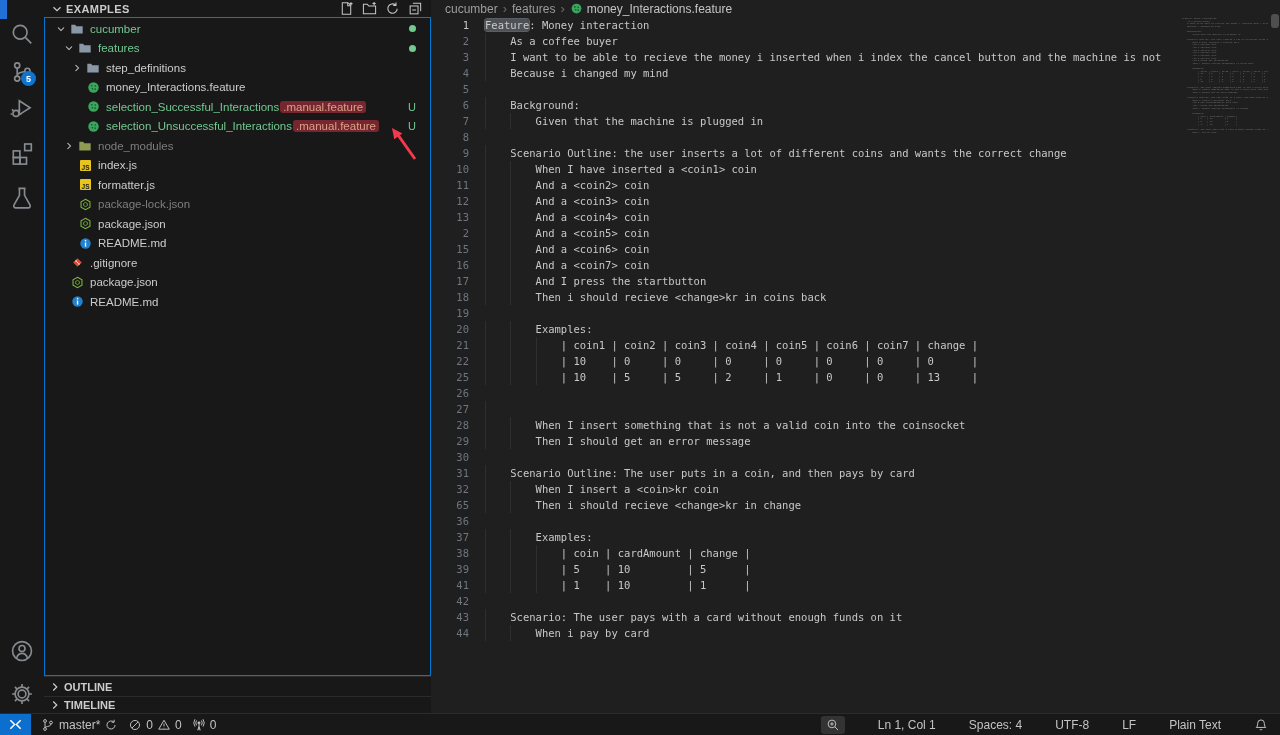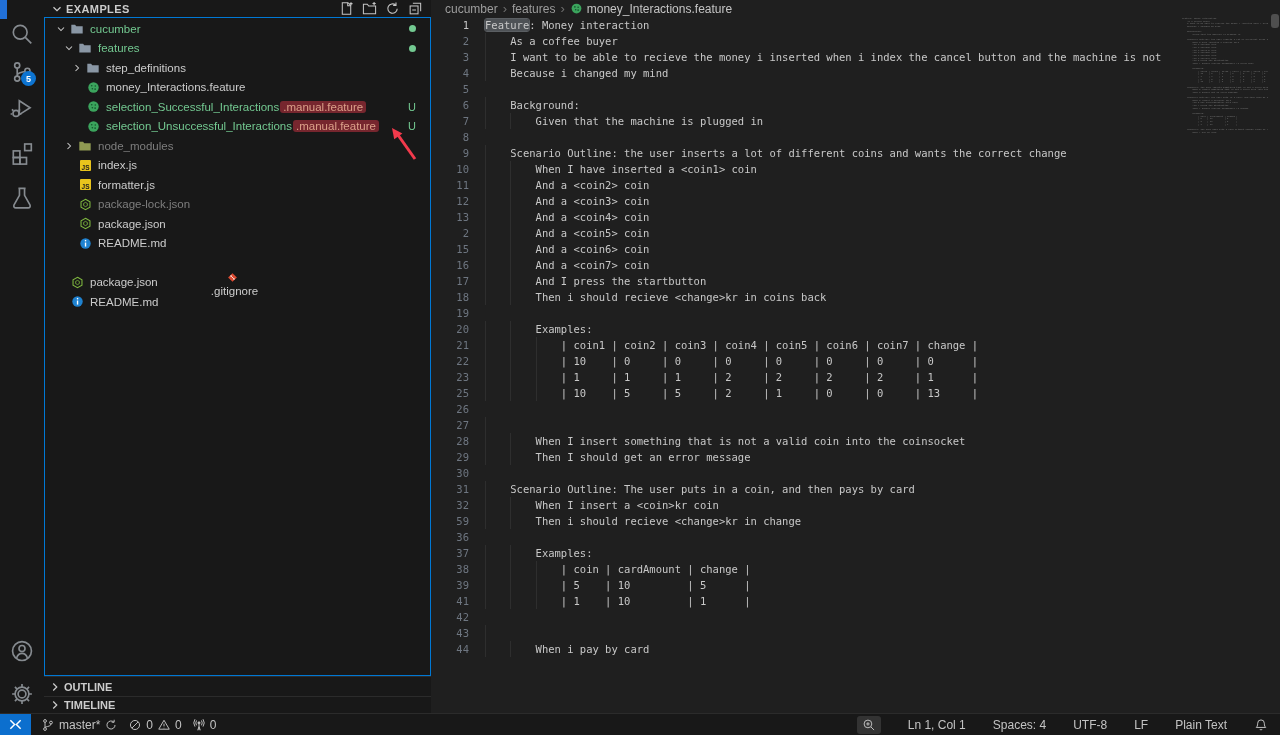--- a/index.html
+++ b/index.html
@@ -67,21 +67,21 @@
   .vscrollbar { position:absolute; left:839px; top:0; width:10px; bottom:0; }
   .vthumb { position:absolute; left:1px; top:14px; width:8px; height:14px; background:#4f4f4f; border-radius:3px; }
 
   
   .status-bar { position:absolute; left:0; top:713px; width:1280px; height:22px; background:#181818;
     border-top:1px solid #2b2b2b; display:flex; align-items:center; font-size:12px; color:#c3c3c3; }
   .remote { width:31px; height:22px; display:flex; align-items:center; justify-content:center; color:#fff; cursor:pointer; }
   .sb-item { display:flex; align-items:center; gap:4px; margin-left:10px; cursor:pointer; white-space:nowrap; }
   .sb-item svg { width:14px; height:14px; }
   .sb-right { margin-left:auto; display:flex; align-items:center; gap:15px; padding-right:12px; }
-  .sb-right .sb-item { margin-left:12px; }
+  .sb-right .sb-item { margin-left:18px; }
   .zoom-chip { width:24px; height:18px; background:#333333; border-radius:3px; display:flex; align-items:center; justify-content:center; }
 </style>
 </head>
 <body>
 
 <div class="app">
 
   <div class="activity-bar">
     <div class="corner-accent" style="background: rgb(33, 112, 216);"></div>
     <div class="ab-icon" style="top:22px">
@@ -323,21 +323,21 @@
           <span class="tree-icon">
             <svg viewBox="0 0 16 16" width="13" height="13">
               <circle cx="8" cy="8" r="6.4" fill="#1f82d0"></circle>
               <rect x="7.2" y="6.8" width="1.7" height="5" fill="#fff"></rect>
               <rect x="7.2" y="3.6" width="1.7" height="1.8" fill="#fff"></rect>
             </svg>
           </span>
           <span class="tree-label ">README.md</span>
           <span class="row-end"></span>
         </div>
-        <div class="tree-row" style="padding-left: 8px; flex-direction: column;">
+        <div class="tree-row" style="padding-left: 8px;">
           <span class="twistie"></span>
           <span class="tree-icon">
             <svg viewBox="0 0 16 16" width="13" height="13">
               <rect x="4.2" y="4.2" width="7.6" height="7.6" transform="rotate(45 8 8)" fill="#dd4b32"></rect>
               <circle cx="6.2" cy="6.2" r="1" fill="#fff"></circle>
               <circle cx="9.8" cy="9.8" r="1" fill="#fff"></circle>
               <path d="M6.6 6.6l2.8 2.8" stroke="#fff" stroke-width="1"></path>
             </svg>
           </span>
           <span class="tree-label ">.gitignore</span>
@@ -425,37 +425,36 @@
         <div class="code-row"><span class="gutter">13</span><span class="iguide" style="left: 54px;"></span><span class="iguide" style="left: 79.28px;"></span><span class="code-text">        And a &lt;coin4&gt; coin</span></div>
         <div class="code-row"><span class="gutter">2</span><span class="iguide" style="left: 54px;"></span><span class="iguide" style="left: 79.28px;"></span><span class="code-text">        And a &lt;coin5&gt; coin</span></div>
         <div class="code-row"><span class="gutter">15</span><span class="iguide" style="left: 54px;"></span><span class="iguide" style="left: 79.28px;"></span><span class="code-text">        And a &lt;coin6&gt; coin</span></div>
         <div class="code-row"><span class="gutter">16</span><span class="iguide" style="left: 54px;"></span><span class="iguide" style="left: 79.28px;"></span><span class="code-text">        And a &lt;coin7&gt; coin</span></div>
         <div class="code-row"><span class="gutter">17</span><span class="iguide" style="left: 54px;"></span><span class="iguide" style="left: 79.28px;"></span><span class="code-text">        And I press the startbutton</span></div>
         <div class="code-row"><span class="gutter">18</span><span class="iguide" style="left: 54px;"></span><span class="iguide" style="left: 79.28px;"></span><span class="code-text">        Then i should recieve &lt;change&gt;kr in coins back</span></div>
         <div class="code-row"><span class="gutter">19</span><span class="code-text"></span></div>
         <div class="code-row"><span class="gutter">20</span><span class="iguide" style="left: 54px;"></span><span class="iguide" style="left: 79.28px;"></span><span class="code-text">        Examples:</span></div>
         <div class="code-row"><span class="gutter">21</span><span class="iguide" style="left: 54px;"></span><span class="iguide" style="left: 79.28px;"></span><span class="iguide" style="left: 104.56px;"></span><span class="code-text">            | coin1 | coin2 | coin3 | coin4 | coin5 | coin6 | coin7 | change |</span></div>
         <div class="code-row"><span class="gutter">22</span><span class="iguide" style="left: 54px;"></span><span class="iguide" style="left: 79.28px;"></span><span class="iguide" style="left: 104.56px;"></span><span class="code-text">            | 10    | 0     | 0     | 0     | 0     | 0     | 0     | 0      |</span></div>
-        <div class="code-row"><span class="gutter">23</span><span class="iguide" style="left: 54px;"></span><span class="iguide" style="left: 79.28px;"></span><span class="iguide" style="left: 104.56px;"></span><span class="code-text">            | 1     | 1     | 1     | 2     | 2     | 2     | 2     | 1      |</span></div>
         <div class="code-row"><span class="gutter">25</span><span class="iguide" style="left: 54px;"></span><span class="iguide" style="left: 79.28px;"></span><span class="iguide" style="left: 104.56px;"></span><span class="code-text">            | 10    | 5     | 5     | 2     | 1     | 0     | 0     | 13     |</span></div>
         <div class="code-row"><span class="gutter">26</span><span class="code-text"></span></div>
         <div class="code-row"><span class="gutter">27</span><span class="iguide" style="left: 54px;"></span></div>
         <div class="code-row"><span class="gutter">28</span><span class="iguide" style="left: 54px;"></span><span class="iguide" style="left: 79.28px;"></span><span class="code-text">        When I insert something that is not a valid coin into the coinsocket</span></div>
         <div class="code-row"><span class="gutter">29</span><span class="iguide" style="left: 54px;"></span><span class="iguide" style="left: 79.28px;"></span><span class="code-text">        Then I should get an error message</span></div>
         <div class="code-row"><span class="gutter">30</span><span class="code-text"></span></div>
         <div class="code-row"><span class="gutter">31</span><span class="iguide" style="left: 54px;"></span><span class="code-text">    Scenario Outline: The user puts in a coin, and then pays by card</span></div>
         <div class="code-row"><span class="gutter">32</span><span class="iguide" style="left: 54px;"></span><span class="iguide" style="left: 79.28px;"></span><span class="code-text">        When I insert a &lt;coin&gt;kr coin</span></div>
-        <div class="code-row"><span class="gutter">59</span><span class="iguide" style="left: 54px;"></span><span class="iguide" style="left: 79.28px;"></span><span class="code-text">        Then i should recieve &lt;change&gt;kr in change</span></div>
+        <div class="code-row"><span class="gutter">65</span><span class="iguide" style="left: 54px;"></span><span class="iguide" style="left: 79.28px;"></span><span class="code-text">        Then i should recieve &lt;change&gt;kr in change</span></div>
         <div class="code-row"><span class="gutter">36</span><span class="code-text"></span></div>
         <div class="code-row"><span class="gutter">37</span><span class="iguide" style="left: 54px;"></span><span class="iguide" style="left: 79.28px;"></span><span class="code-text">        Examples:</span></div>
         <div class="code-row"><span class="gutter">38</span><span class="iguide" style="left: 54px;"></span><span class="iguide" style="left: 79.28px;"></span><span class="iguide" style="left: 104.56px;"></span><span class="code-text">            | coin | cardAmount | change |</span></div>
         <div class="code-row"><span class="gutter">39</span><span class="iguide" style="left: 54px;"></span><span class="iguide" style="left: 79.28px;"></span><span class="iguide" style="left: 104.56px;"></span><span class="code-text">            | 5    | 10         | 5      |</span></div>
         <div class="code-row"><span class="gutter">41</span><span class="iguide" style="left: 54px;"></span><span class="iguide" style="left: 79.28px;"></span><span class="iguide" style="left: 104.56px;"></span><span class="code-text">            | 1    | 10         | 1      |</span></div>
         <div class="code-row"><span class="gutter">42</span><span class="code-text"></span></div>
-        <div class="code-row"><span class="gutter">43</span><span class="iguide" style="left: 54px;"></span></div>
+        <div class="code-row"><span class="gutter">43</span><span class="iguide" style="left: 54px;"></span><span class="code-text">    Scenario: The user pays with a card without enough funds on it</span></div>
         <div class="code-row"><span class="gutter">44</span><span class="iguide" style="left: 54px;"></span><span class="iguide" style="left: 79.28px;"></span><span class="code-text">        When i pay by card</span></div>
       </div>
 
     <div class="minimap">
         <pre>Feature: Money interaction
     As a coffee buyer
     I want to be able to recieve the money i inserted when i press the cancel button and the machine is not
     Because i changed my mind
 
     Background:

